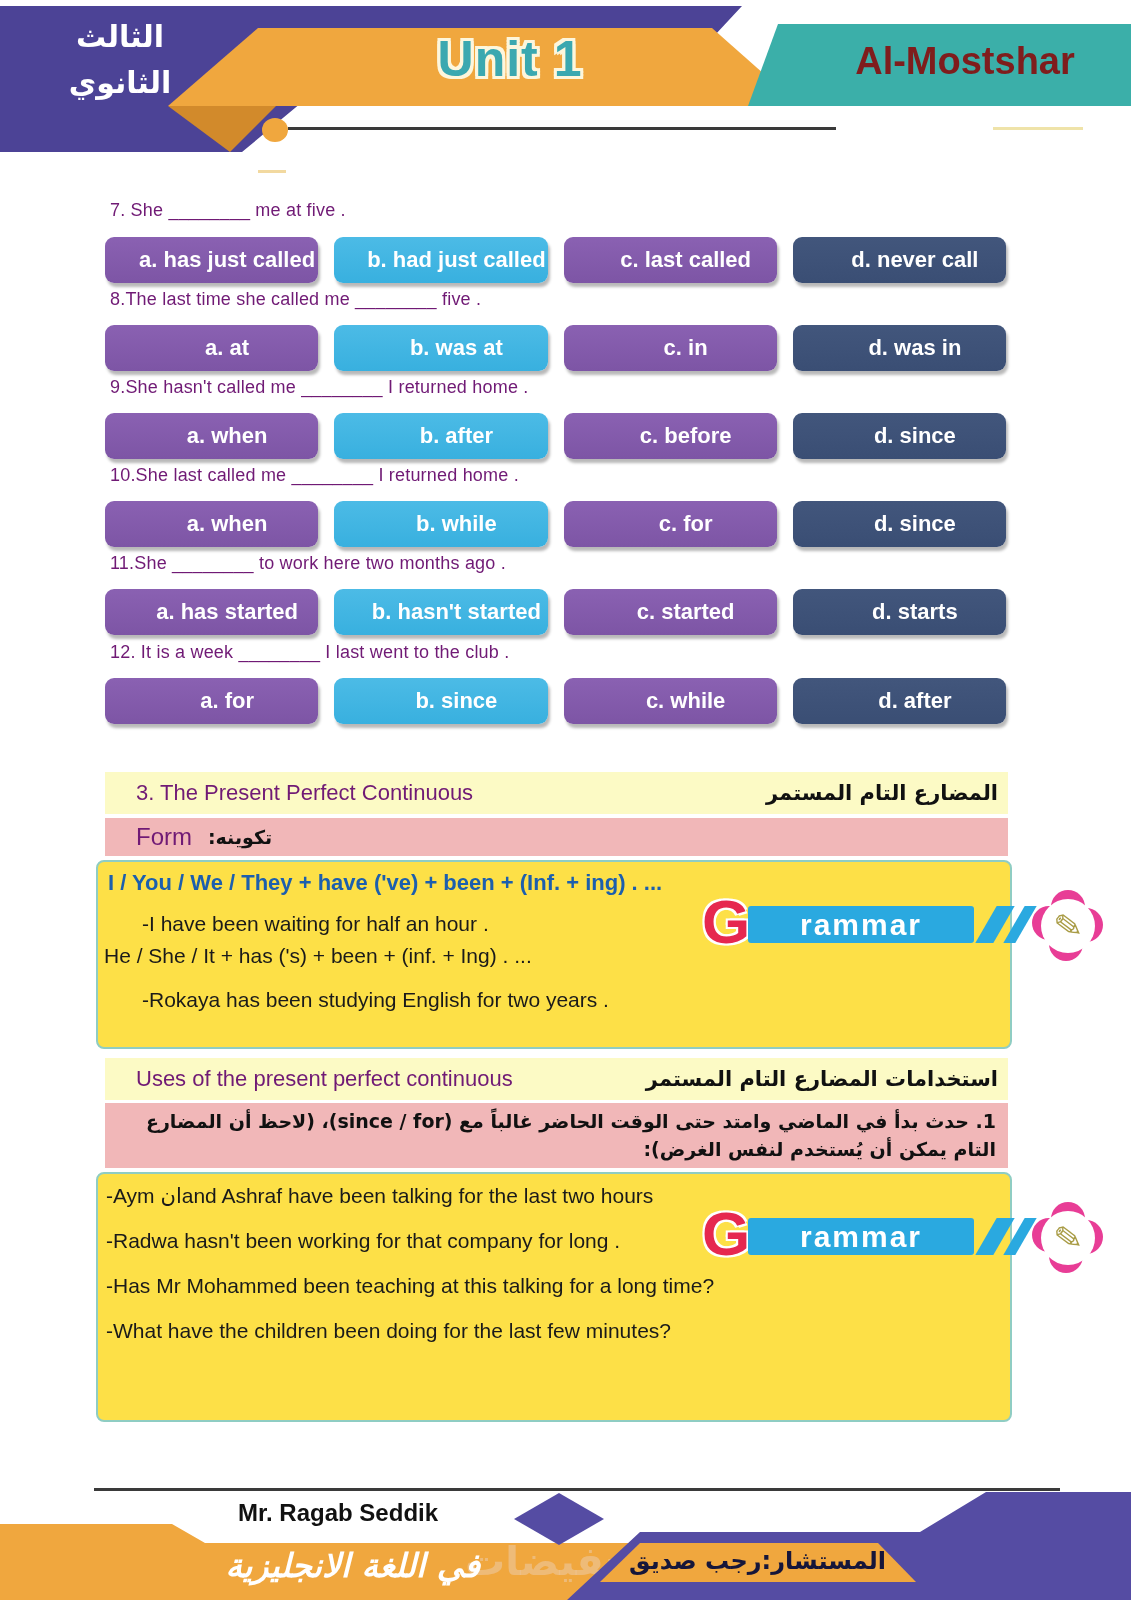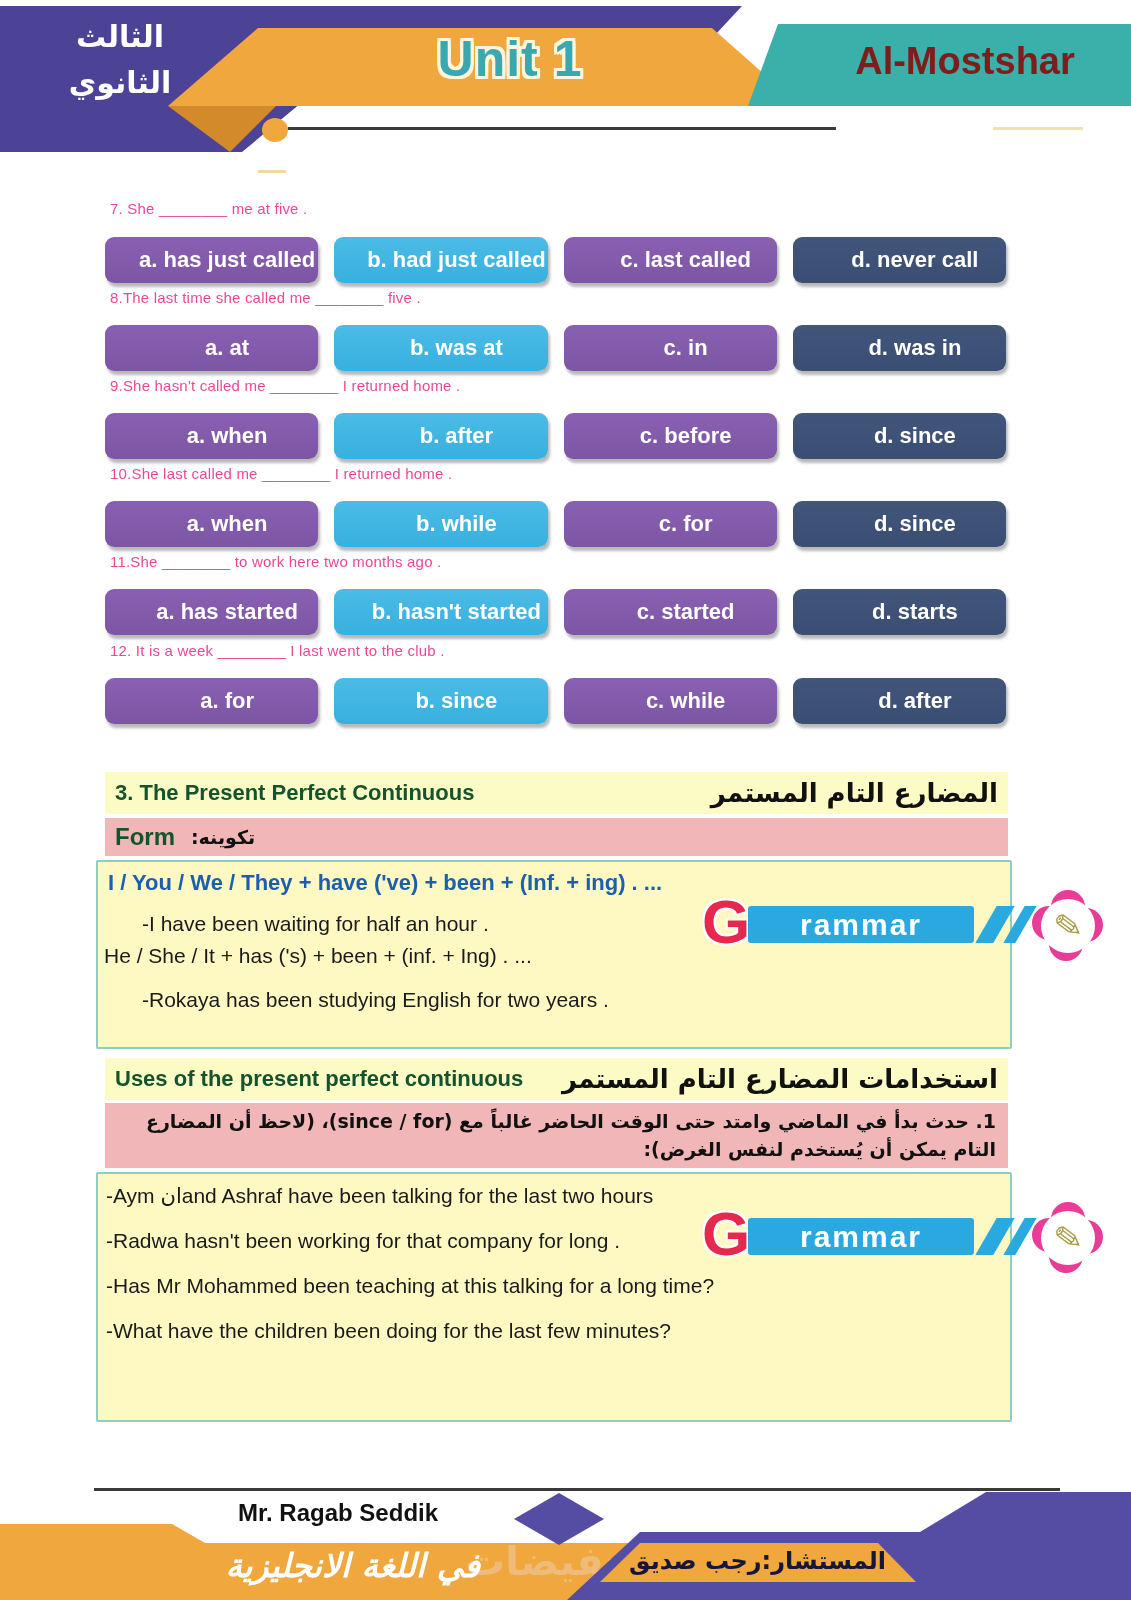--- a/index.html
+++ b/index.html
@@ -18,38 +18,38 @@
   .hdr-unit{left:350px;top:30px;width:320px;text-align:center;font-size:50px;font-weight:800;color:#3BA8B0;z-index:3;
             letter-spacing:1px;
             text-shadow:-3px -3px 0 #FDF6DC,3px -3px 0 #FDF6DC,-3px 3px 0 #FDF6DC,3px 3px 0 #FDF6DC,0 -3px 0 #FDF6DC,0 3px 0 #FDF6DC,-3px 0 0 #FDF6DC,3px 0 0 #FDF6DC;}
   .hdr-brand{left:820px;top:40px;width:290px;text-align:center;color:#7f1d1d;font-weight:700;font-size:38px;z-index:3;}
   .dot{left:262px;top:118px;width:26px;height:24px;border-radius:50%;background:#F0A73E;z-index:3;}
   .hline{left:288px;top:127px;width:548px;height:3px;background:#3a3a3a;z-index:3;}
   .ysmall{left:258px;top:170px;width:28px;height:3px;background:#F2D9A0;z-index:3;}
   .yright{left:993px;top:127px;width:90px;height:3px;background:#EFE3A9;z-index:3;}
 
   
-  .qlabel{left:110px;width:880px;color:#ec4899;font-size:15px;letter-spacing:.2px;}
+  .qlabel{left:110px;width:880px;color:#701a75;font-size:18px;letter-spacing:.2px;}
   .row{left:105px;width:901px;height:46px;display:flex;gap:16px;}
   .opt{flex:1;border-radius:9px;display:flex;align-items:center;justify-content:center;color:#fff;
        font-weight:700;font-size:22px;box-shadow:2px 4px 3px rgba(0,0,0,.28);padding-left:31px;}
   .opt:nth-child(1){background:linear-gradient(#8a61b2,#7D55A5);}
   .opt:nth-child(2){background:linear-gradient(#4cbbe6,#38B0DF);}
   .opt:nth-child(3){background:linear-gradient(#8a61b2,#7D55A5);}
   .opt:nth-child(4){background:linear-gradient(#42567c,#3A4E74);}
 
   
   .bar{left:105px;width:903px;display:flex;justify-content:space-between;align-items:center;padding:0 10px;box-sizing:border-box;}
   .bar-yellow{background:#FCFAC5;height:42px;}
   .bar-pink{background:#F1B7B8;height:38px;justify-content:flex-start;gap:16px;}
-  .bar .en{font-weight:700;font-size:22px;color:#14532d;}
-  .bar .ar{font-weight:700;font-size:26px;color:#111;font-family:"DejaVu Sans",sans-serif;direction:rtl;}
-
-  
-  .gbox{border:2px solid #8FCDC3;border-radius:2px;background:#fef9c3;text-align:right;}
+  .bar .en{font-weight:400;font-size:22px;color:#701a75;margin-left:21px;}
+  .bar .ar{font-weight:700;font-size:21px;color:#111;font-family:"DejaVu Sans",sans-serif;direction:rtl;}
+
+  
+  .gbox{border:2px solid #8FCDC3;border-radius:8px;background:#fde047;text-align:right;}
   .gtext{position:absolute;font-size:21px;color:#1a1a1a;white-space:nowrap;}
   .grule{position:absolute;font-size:22px;font-weight:700;color:#1C5FAE;white-space:nowrap;}
 
   
   .glogo{position:absolute;width:400px;height:70px;}
   .glogo .g{position:absolute;left:0;top:-6px;font-size:62px;font-weight:900;color:#E6284F;
             text-shadow:-2px -2px 0 #fff,2px -2px 0 #fff,-2px 2px 0 #fff,2px 2px 0 #fff;}
   .glogo .bar-blue{position:absolute;left:46px;top:14px;width:226px;height:37px;background:#2AA9E0;border-radius:3px;
             display:flex;align-items:center;justify-content:center;color:#fff;font-weight:800;font-size:30px;letter-spacing:2px;}
   .glogo .sl1,.glogo .sl2{position:absolute;top:14px;height:37px;background:#2AA9E0;transform:skewX(-30deg);}

